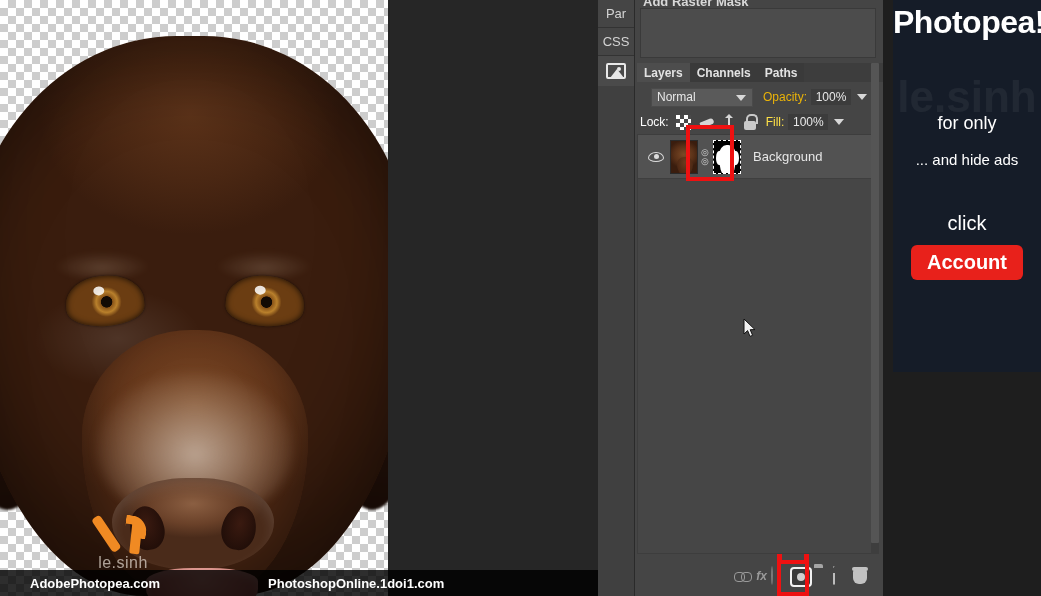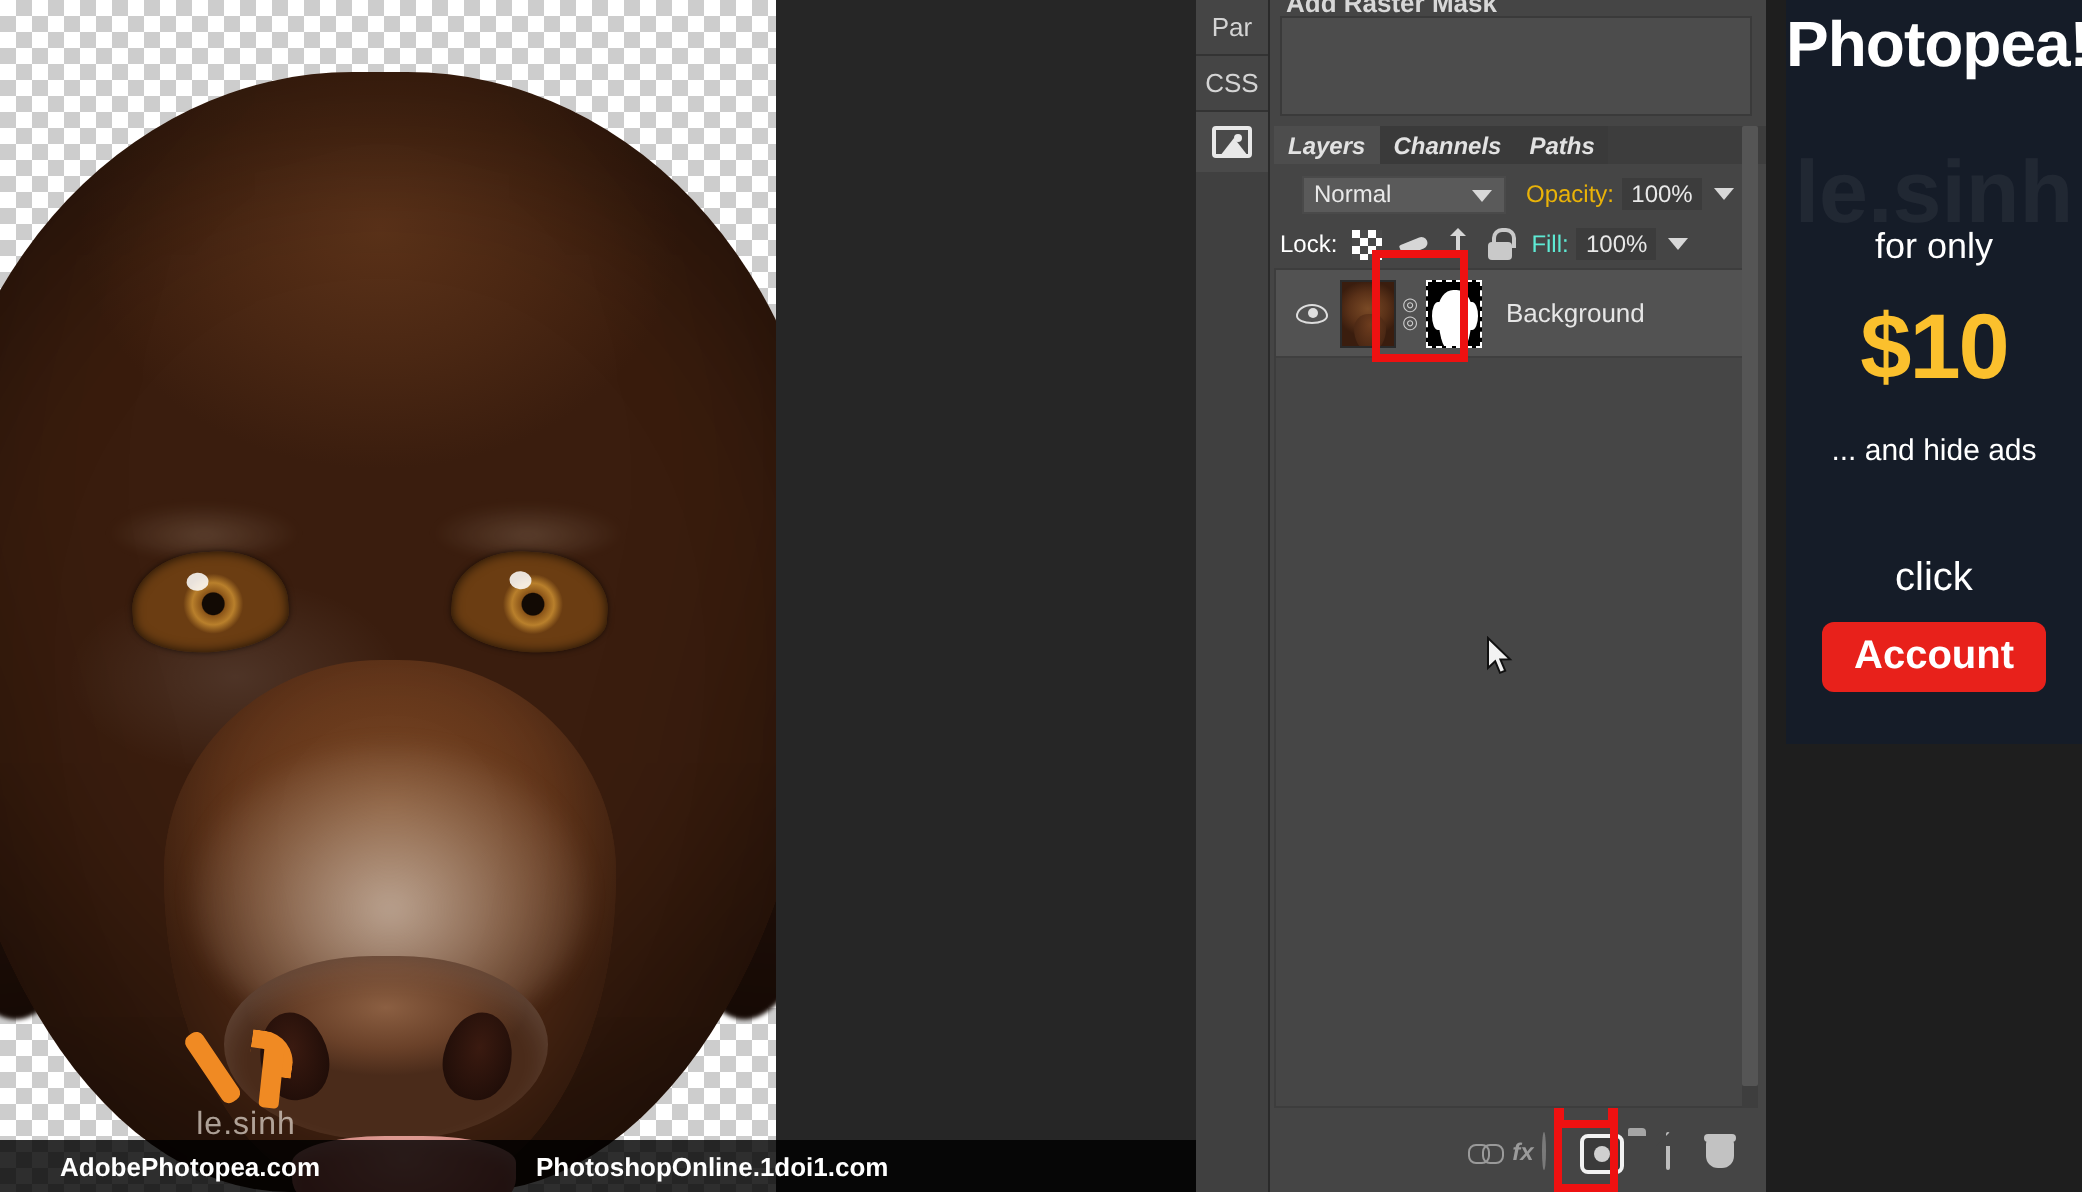--- a/index.html
+++ b/index.html
@@ -205,21 +205,21 @@
   }
 
   
   .panel-tabs {
     position: absolute; left: 2px; top: 63px; width: 246px; height: 19px;
     display: flex; align-items: stretch;
     background: #3d3d3d;
   }
   .ptab {
     padding: 0 7px; display:flex; align-items:center;
-    font-size: 12px; font-weight: bold; color: #e2e2e2; font-style: italic;
+    font-size: 12px; font-weight: bold; color: #e2e2e2;
   }
   .ptab.active { background: #4d4d4d; }
   .ptab.inactive { background: #3a3a3a; }
 
   
   .blend-row {
     position: absolute; left: 2px; top: 86px; width: 246px; height: 22px;
     display: flex; align-items: center;
   }
   .blend-select {
@@ -281,21 +281,21 @@
   .lock-glyph { width: 14px; height: 16px; position: relative; }
   .lock-glyph::before {
     content:""; position:absolute; left:1px; bottom:0; width:12px; height:9px;
     background:#c9c9c9; border-radius:2px;
   }
   .lock-glyph::after {
     content:""; position:absolute; left:3px; top:0px; width:8px; height:8px;
     border: 2px solid #c9c9c9; border-bottom:none;
     border-radius: 5px 5px 0 0;
   }
-  .fill-label { margin-left: 9px; color: #5eead4; font-size: 12px; }
+  .fill-label { margin-left: 9px; color: #fde047; font-size: 12px; }
 
   
   .layers-list {
     position: absolute; left: 2px; top: 134px; width: 239px; height: 420px;
     background: #464646;
     border: 1px solid #3d3d3d;
   }
   .layer-row {
     position: relative; height: 44px; width: 100%;
     background: #525252;
@@ -594,21 +594,20 @@
 
   <div class="red-box" style="left:686px; top:125px; width:48px; height:56px;"></div>
   <div class="red-box" style="left:777px; top:560px; width:32px; height:36px;"></div>
   <div class="red-line" style="left:777px; top:554px; width:5px; height:10px;"></div>
   <div class="red-line" style="left:804px; top:554px; width:5px; height:10px;"></div>
 
   <div class="ad">
     <div class="ad-ghost">le.sinh</div>
     <div class="ad-title">Photopea!</div>
     <div class="ad-foronly">for only</div>
-    <div class="ad-price">$10</div>
     <div class="ad-sub">
       <div>... and hide ads</div>
     </div>
     <div class="ad-click">click</div>
     <div class="ad-btn">Account</div>
   </div>
 
   <svg class="cursor" viewBox="0 0 14 20">
     <path d="M1 1 L1 16 L4.6 12.6 L7 18.4 L9.6 17.3 L7.2 11.7 L12 11.6 Z" fill="#f2f2f2" stroke="#111" stroke-width="1"></path>
   </svg>

